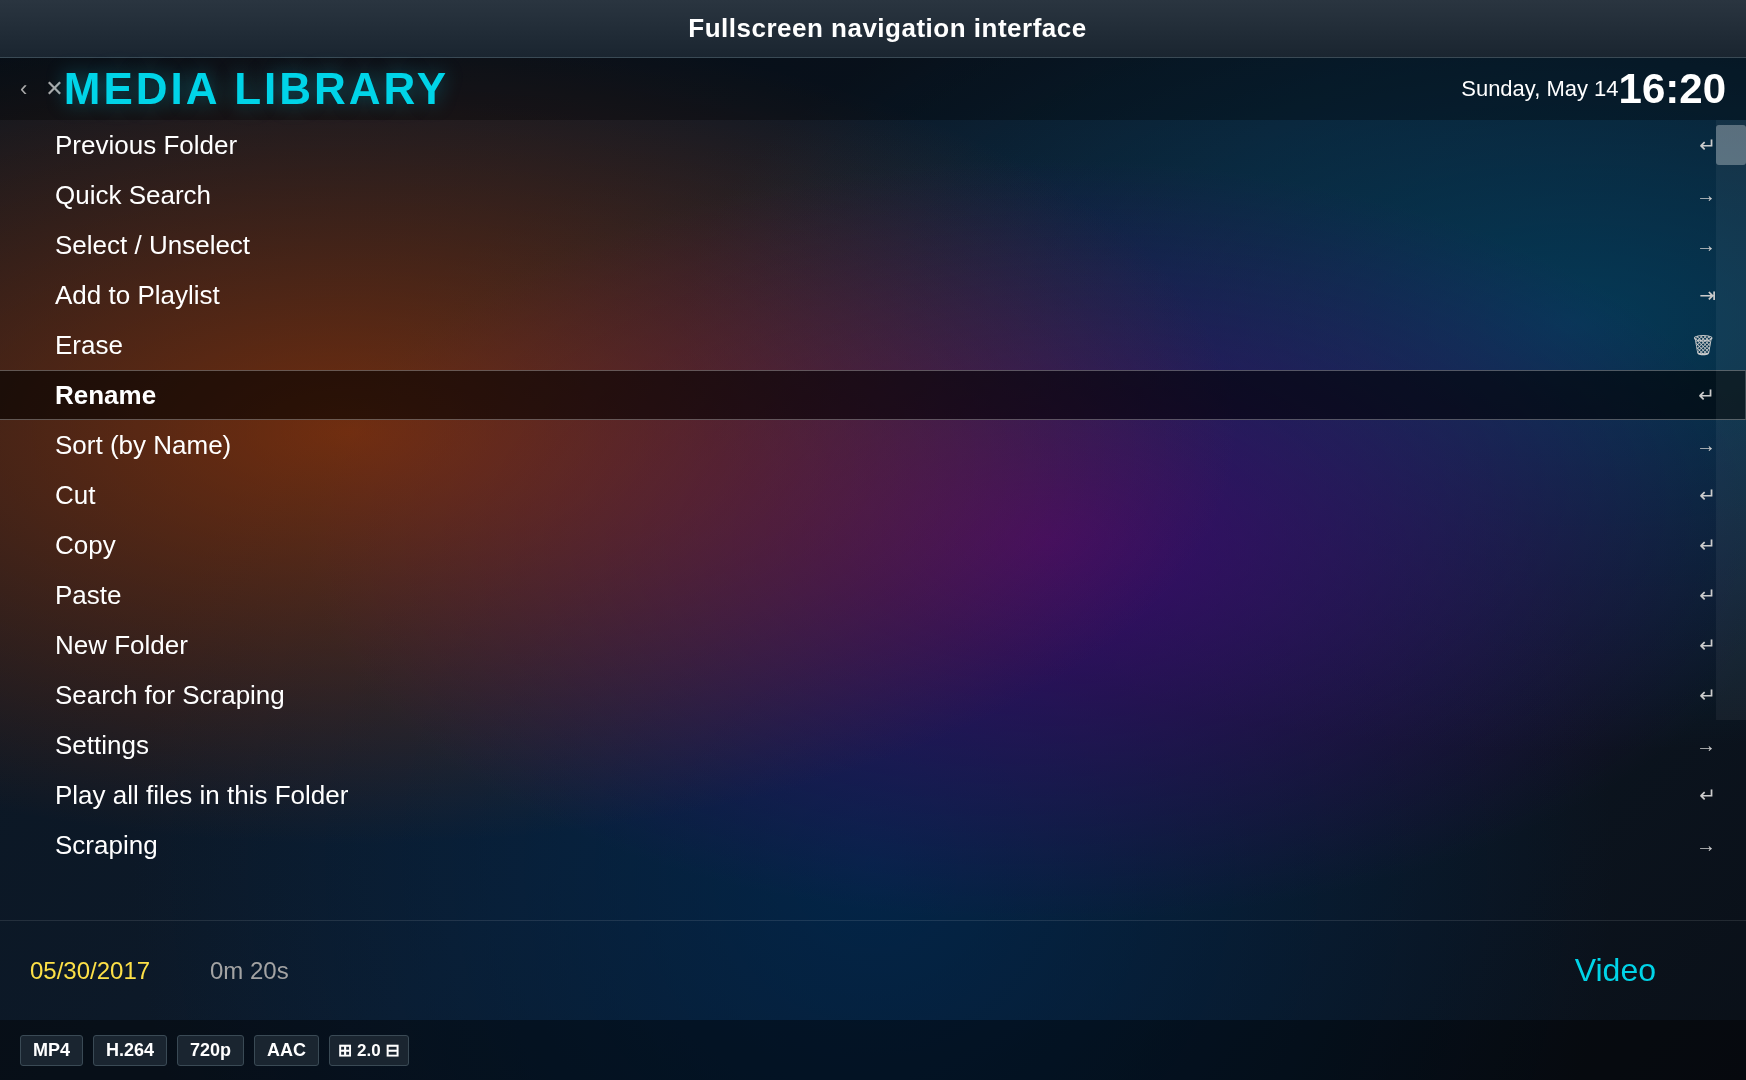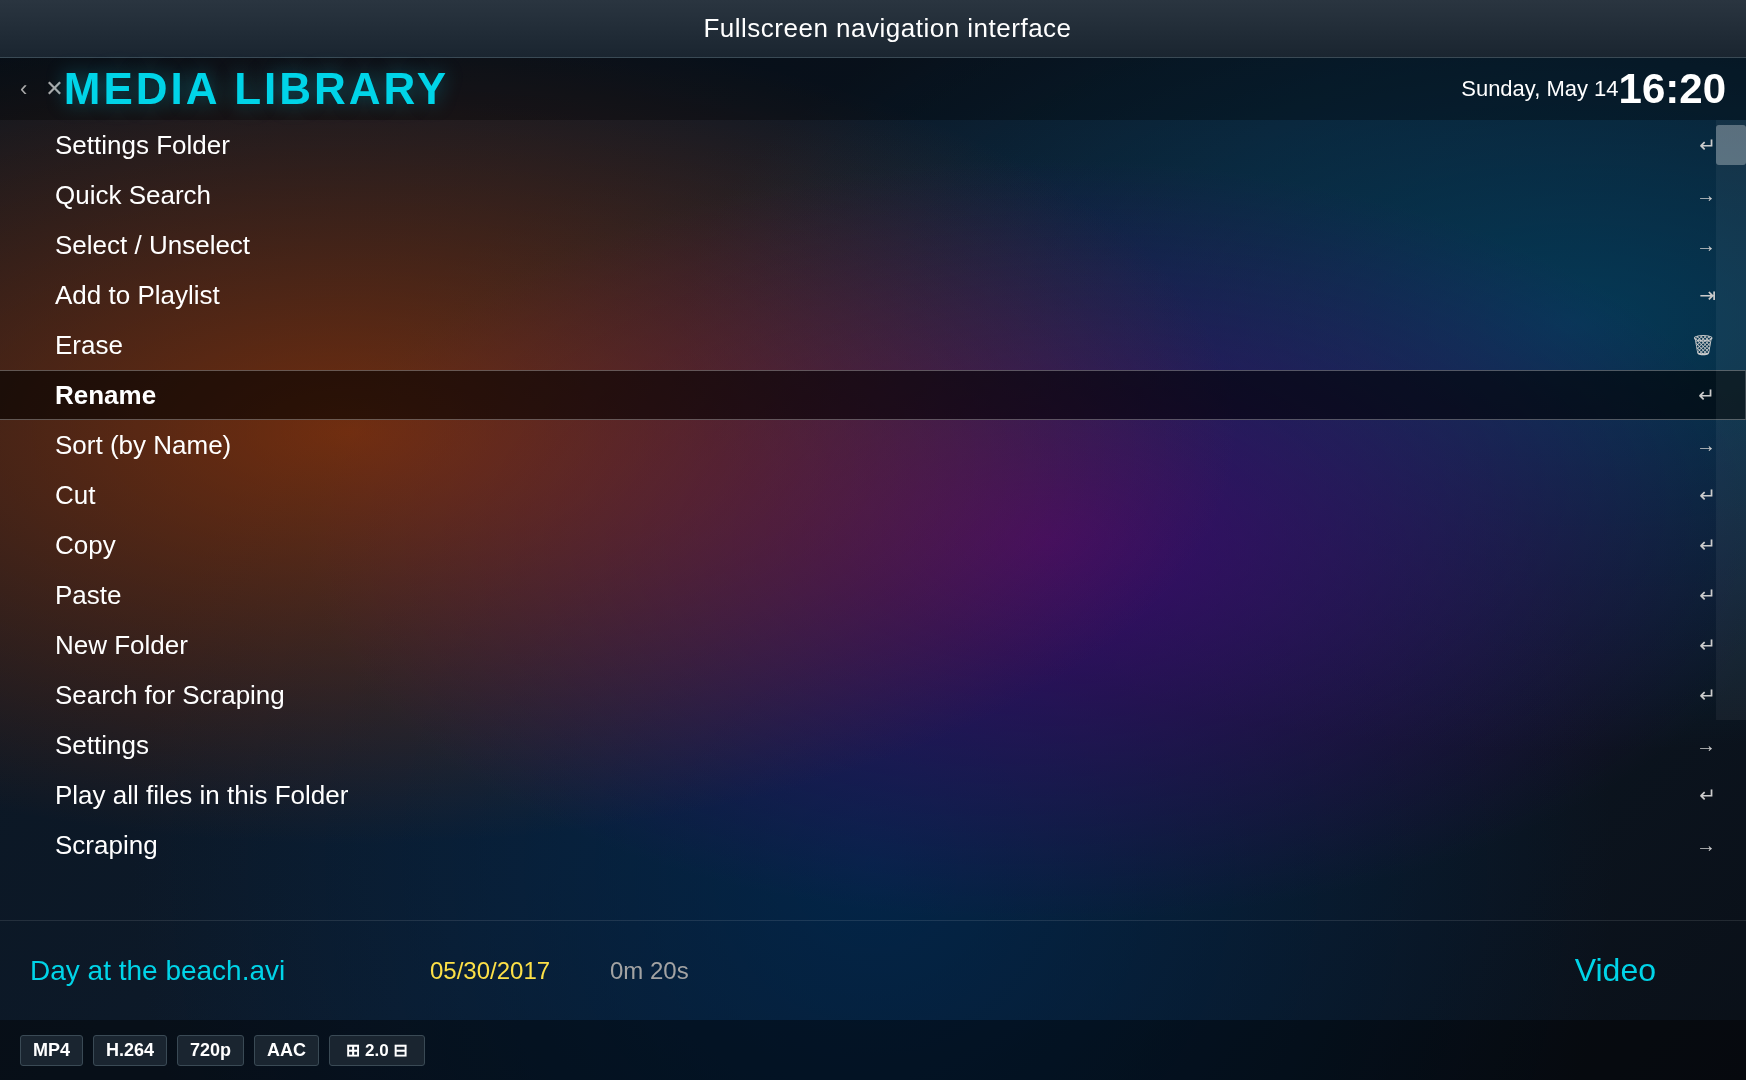--- a/index.html
+++ b/index.html
@@ -35,21 +35,21 @@
       height: 58px;
       display: flex;
       align-items: center;
       justify-content: center;
       border-bottom: 1px solid #3a4a55;
     }
 
     .title-bar-text {
       color: #fff;
       font-size: 26px;
-      font-weight: normal;
+      font-weight: bold;
       letter-spacing: 0.5px;
       margin-left: 29px;
     }
 
     
     .header-row {
       position: relative;
       z-index: 10;
       height: 62px;
       display: flex;
@@ -208,21 +208,21 @@
       padding: 4px 12px;
       border-radius: 3px;
     }
 
     .badge-special {
       background: #1a2530;
       border: 1px solid #3a4a55;
       color: #fff;
       font-size: 17px;
       font-weight: bold;
-      padding: 4px 16px;
+      padding: 4px 8px;
       border-radius: 3px;
       display: flex;
       align-items: center;
       gap: 3px;
     }
 
     
     .scrollbar-track {
       position: absolute;
       right: 0;
@@ -262,21 +262,21 @@
   </div>
 </div>
 
 <div class="scrollbar-track">
   <div class="scrollbar-thumb"></div>
 </div>
 
 <div class="main-content">
   <ul class="menu-list" id="menu-list">
   <li class="menu-item">
-        <span class="menu-item-label">Settings Folder</span>
+        <span class="menu-item-label">Previous Folder</span>
         <span class="menu-item-icon">↵</span>
       </li>
       <li class="menu-item">
         <span class="menu-item-label">Quick Search</span>
         <span class="menu-item-icon">→</span>
       </li>
       <li class="menu-item">
         <span class="menu-item-label">Select / Unselect</span>
         <span class="menu-item-icon">→</span>
       </li>
@@ -325,21 +325,20 @@
         <span class="menu-item-icon">↵</span>
       </li>
       <li class="menu-item">
         <span class="menu-item-label">Scraping</span>
         <span class="menu-item-icon">→</span>
       </li>
     </ul>
 </div>
 
 <div class="file-info-row">
-  <span class="file-name-main">Day at the beach.avi</span>
   <span class="file-date">05/30/2017</span>
   <span class="file-duration">0m 20s</span>
   <div class="file-type-info">
     <div class="file-type-label">Video</div>
   </div>
 </div>
 
 <div class="badges-bar" id="badges-container">
 <span class="badge">MP4</span>
     <span class="badge">H.264</span>

